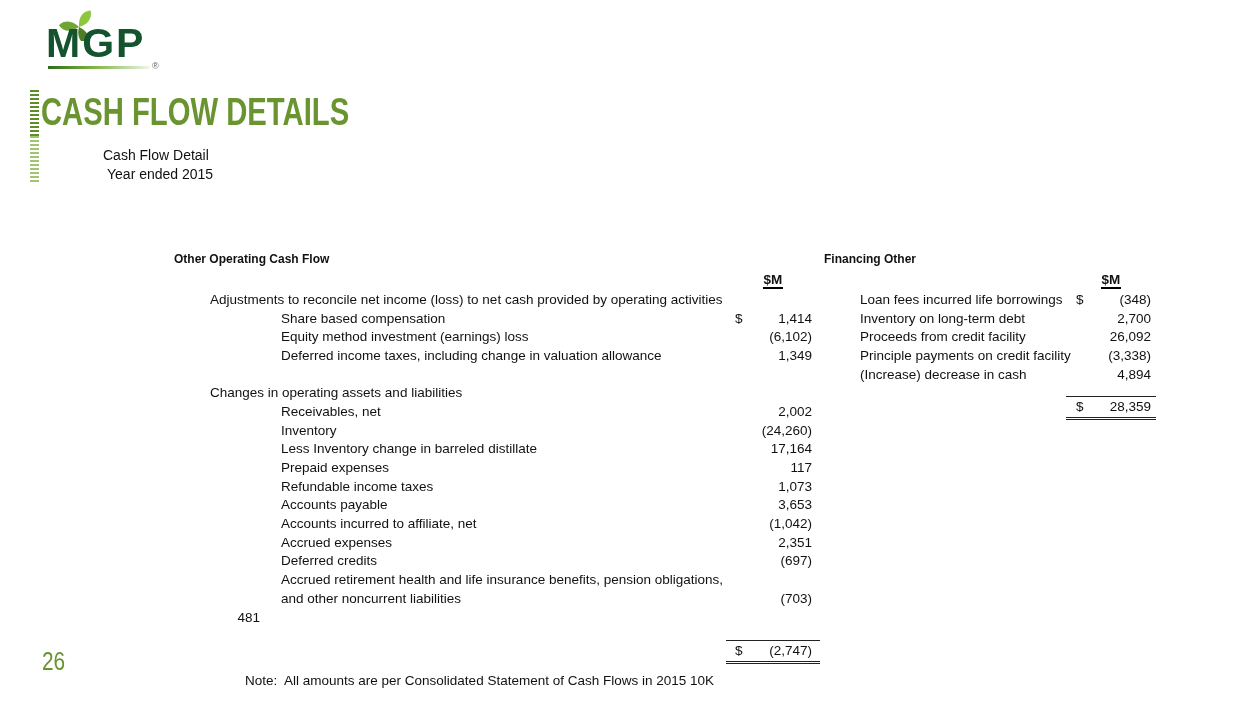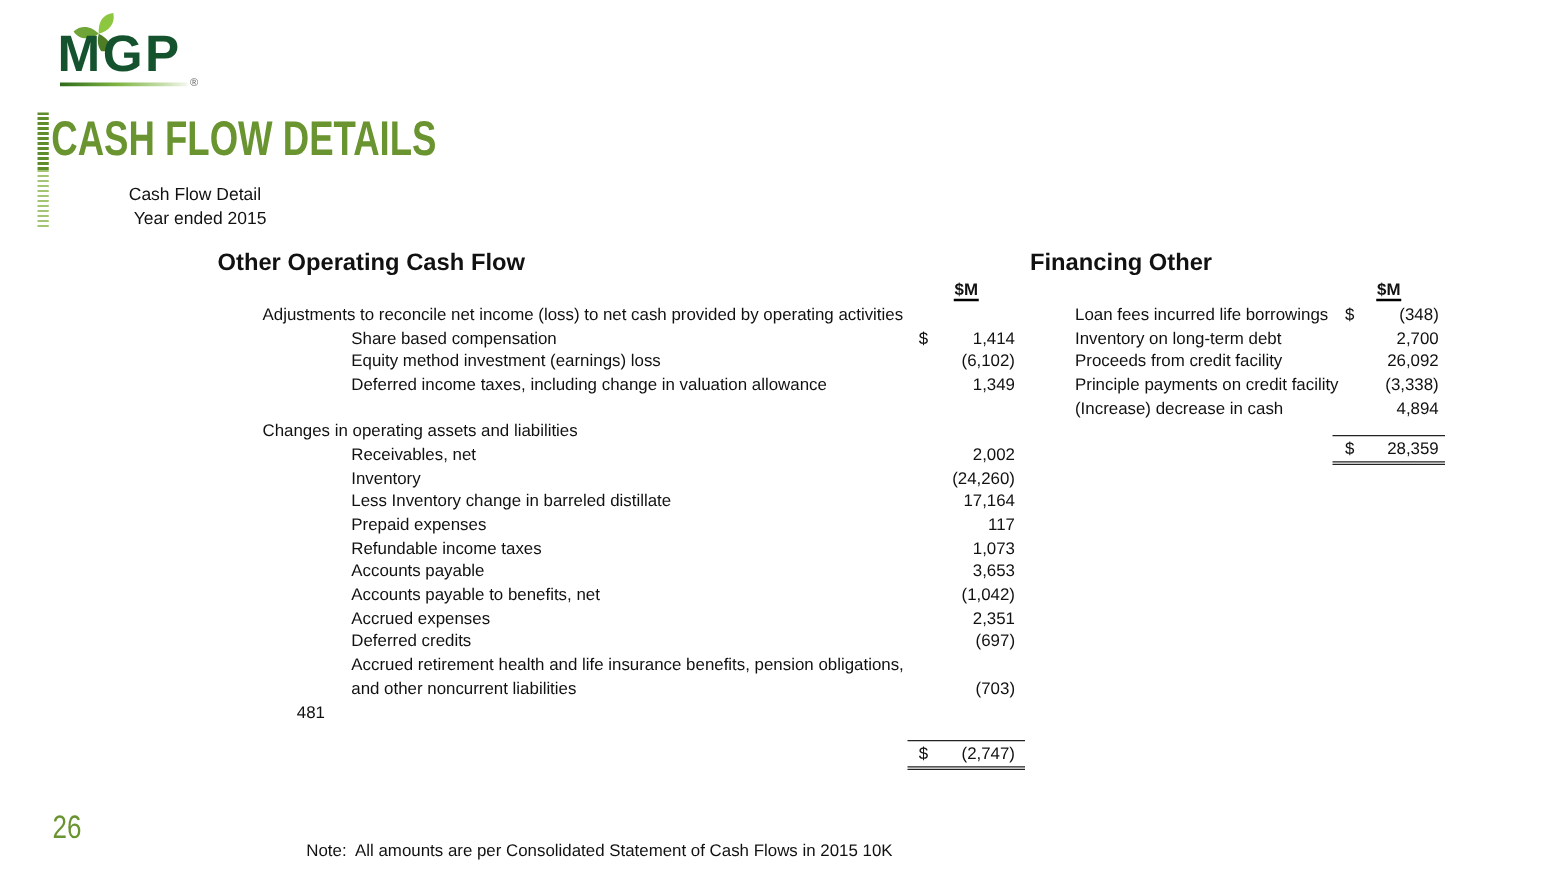--- a/index.html
+++ b/index.html
@@ -28,21 +28,21 @@
     position:absolute;left:41px;top:92px;font-size:39px;font-weight:bold;color:#69942f;
     line-height:1.05;white-space:nowrap;display:inline-block;
     transform:scaleX(0.75);transform-origin:0 0;letter-spacing:0px;
   }
   .subtitle1{position:absolute;left:103px;top:147px;font-size:14px;}
   .subtitle2{position:absolute;left:107px;top:166px;font-size:14px;}
   
   .fin-table{position:absolute;font-size:13.5px;color:#111;}
   .fin-left{left:174px;top:203px;width:646px;}
   .fin-right{left:824px;top:203px;width:332px;}
-  .tbl-title{font-weight:bold;font-size:19px;height:21px;line-height:16px;white-space:nowrap;}
+  .tbl-title{font-weight:bold;font-size:12px;height:21px;line-height:16px;white-space:nowrap;margin-top:48px;}
   .colhead-row{height:19px;display:flex;}
   .colhead{margin-left:auto;text-align:center;font-weight:bold;}
   .fin-left .colhead{width:94px;}
   .fin-right .colhead{width:90px;}
   .colhead-text{display:inline-block;border-bottom:2px solid #000;padding:0 1px;line-height:15px;}
   .t-row{display:flex;height:18.7px;line-height:18.7px;white-space:nowrap;}
   .t-label{flex:1 1 auto;min-width:0;margin-left:36px;}
   .t-label.ind{padding-left:71px;}
   .t-val{display:flex;}
   .fin-left .t-val{flex:0 0 94px;}
@@ -164,21 +164,21 @@
         </div>
     </div>
     <div class="t-row">
       <div class="t-label ind">Accounts payable</div>
       <div class="t-val">
           <span class="cur"></span>
           <span class="num">3,653</span>
         </div>
     </div>
     <div class="t-row">
-      <div class="t-label ind">Accounts payable to benefits, net</div>
+      <div class="t-label ind">Accounts incurred to affiliate, net</div>
       <div class="t-val">
           <span class="cur"></span>
           <span class="num">(1,042)</span>
         </div>
     </div>
     <div class="t-row">
       <div class="t-label ind">Accrued expenses</div>
       <div class="t-val">
           <span class="cur"></span>
           <span class="num">2,351</span>

